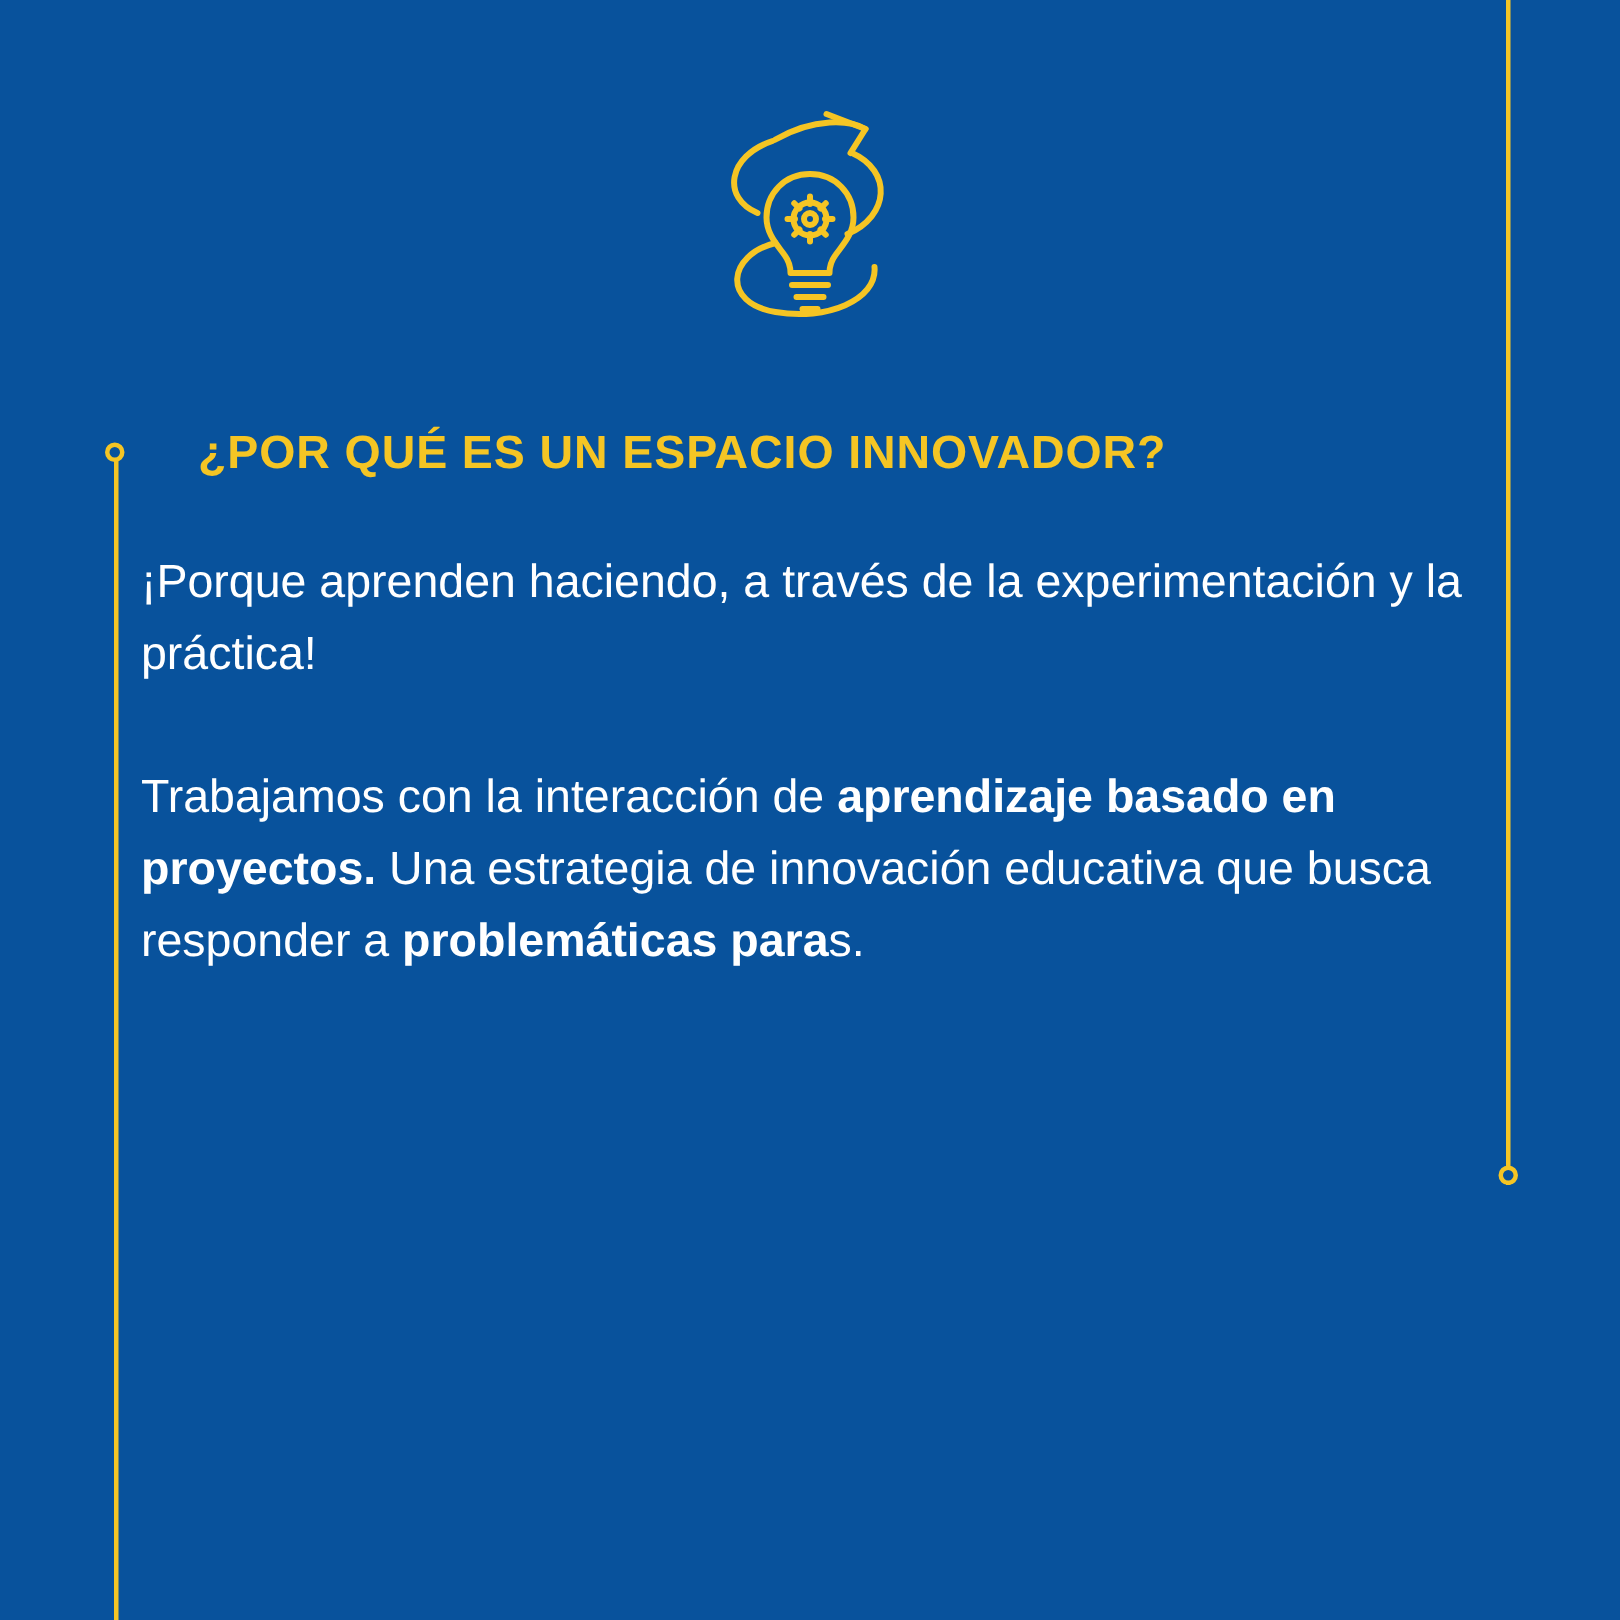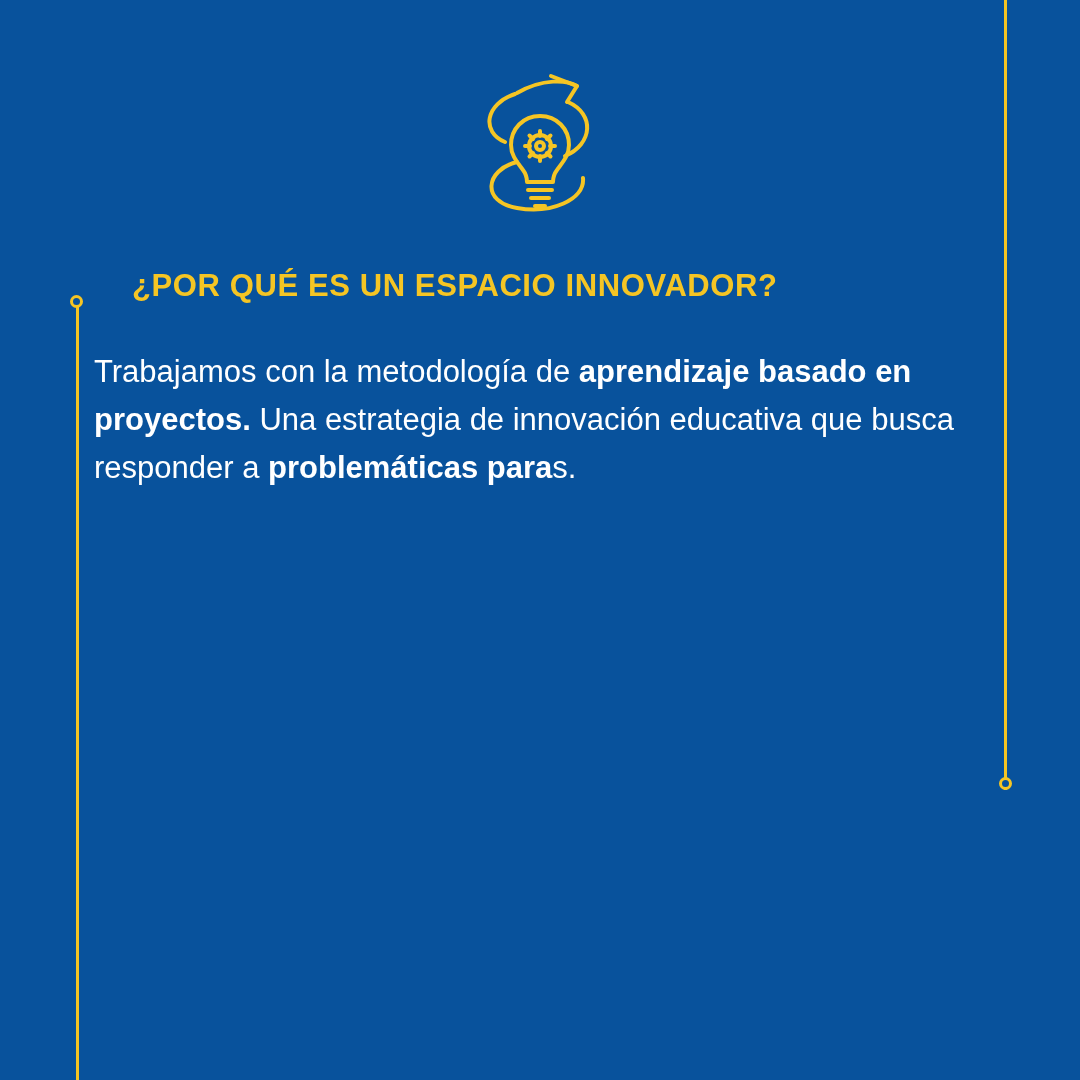--- a/index.html
+++ b/index.html
@@ -51,21 +51,21 @@
     top: 58px;
     width: 1080px;
     display: flex;
     justify-content: center;
   }
 
   
   .content {
     position: absolute;
     left: 94px;
-    top: 268px;
+    top: 284px;
     width: 900px;
   }
 
   .headline {
     color: #F5C524;
     font-size: 31px;
     font-weight: bold;
     letter-spacing: 0.6px;
     margin-left: 38px;
     margin-bottom: 44px;
@@ -114,15 +114,16 @@
       <circle cx="85" cy="88" r="11"></circle>
       <circle cx="85" cy="88" r="4"></circle>
       <path d="M85 73 L85 78 M85 98 L85 103 M70 88 L75 88 M95 88 L100 88 M74.5 77.5 L78 81 M92 95 L95.5 98.5 M95.5 77.5 L92 81 M78 95 L74.5 98.5"></path>
     </g>
   </svg>
 </div>
 
 <div class="content">
   <div class="headline">¿POR QUÉ ES UN ESPACIO INNOVADOR?</div>
   <div id="body-text">
-      <div class="para"><span>Trabajamos con la metodología de </span><b>aprendizaje basado en proyectos.</b><span> Una estrategia de innovación educativa que busca responder a </span><b>problemáticas para</b><span>s.</span></div>
+      <div class="para"><span>¡Porque aprenden haciendo, a través de la experimentación y la práctica!</span></div>
+      <div class="para"><span>Trabajamos con la interacción de </span><b>aprendizaje basado en proyectos.</b><span> Una estrategia de innovación educativa que busca responder a </span><b>problemáticas para</b><span>s.</span></div>
     </div>
 </div>
 
 </body></html>

